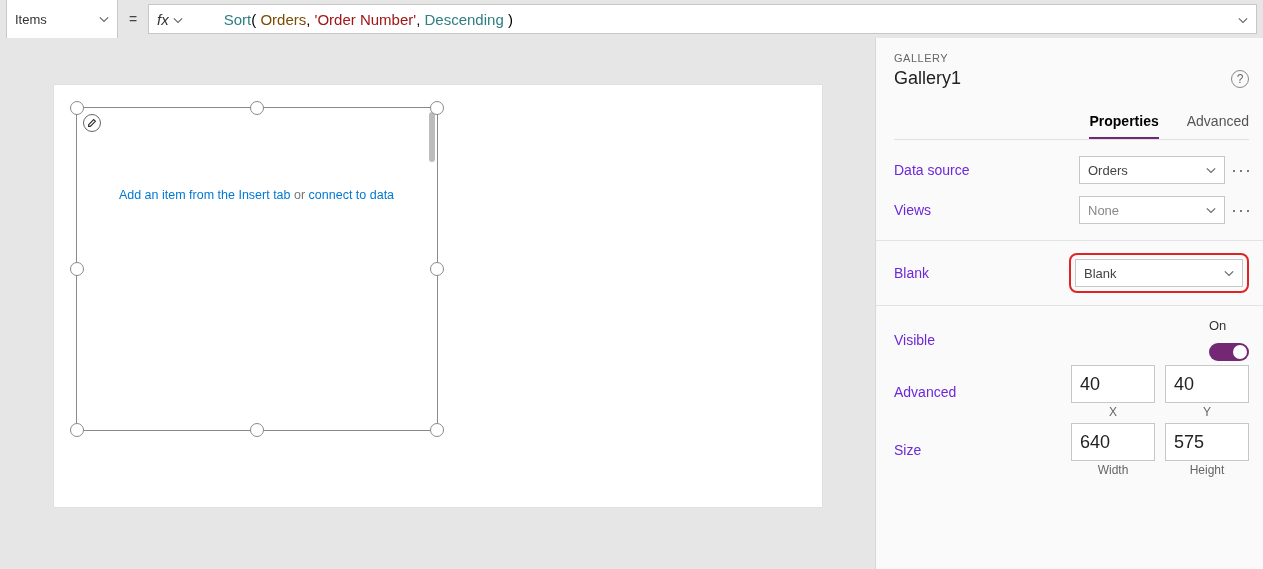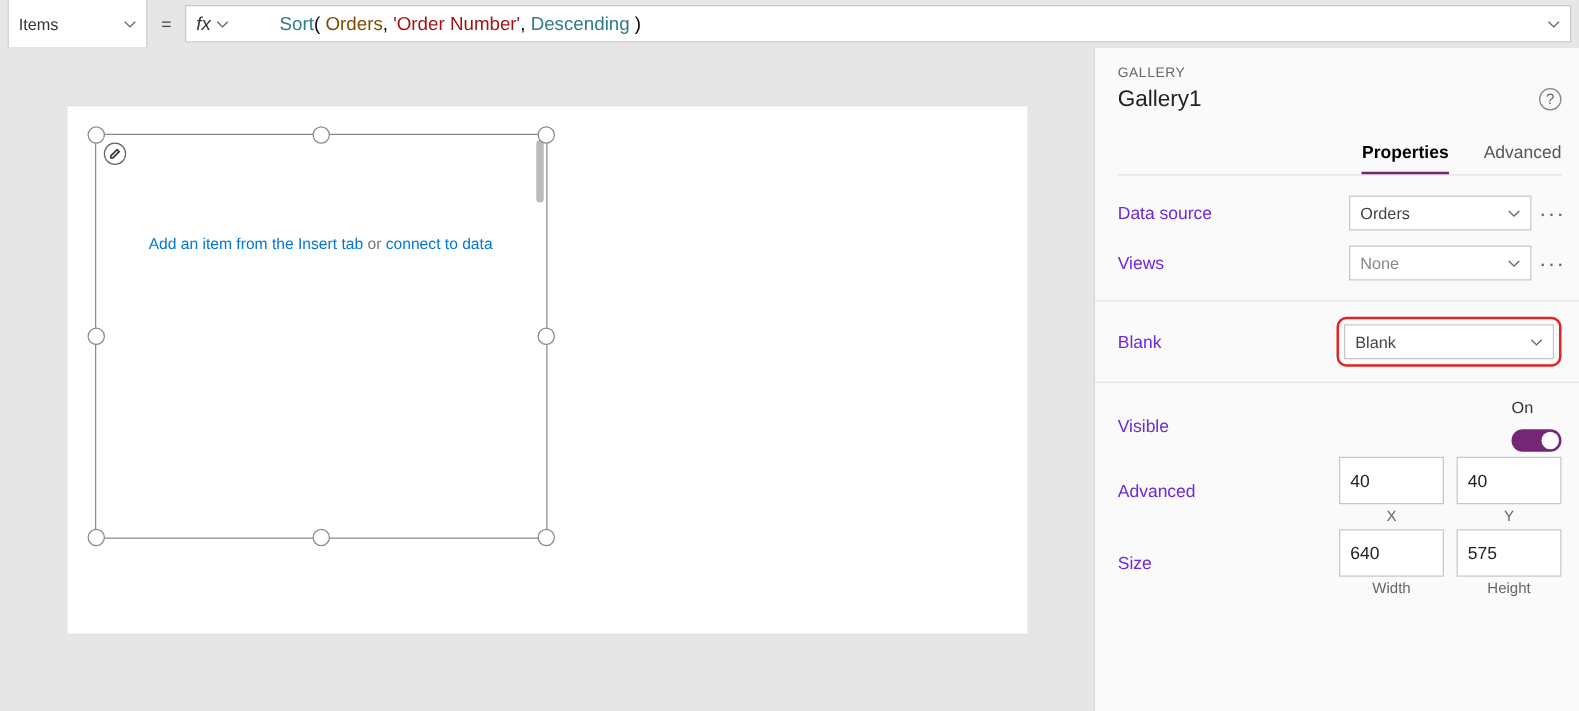--- a/index.html
+++ b/index.html
@@ -196,21 +196,21 @@
   }
   .toggle .knob {
     position: absolute; right: 2px; top: 2px; width: 14px; height: 14px;
     background: #fff; border-radius: 50%;
   }
 
   .xy-row { display: flex; flex-direction: column; align-items: flex-end; }
   .xy-inputs { display: flex; gap: 10px; }
   .num-input {
     width: 84px; height: 38px; border: 1px solid #c7c7c7; background: #fff;
-    font-size: 14px; padding: 0 8px; color: #222;
+    font-size: 18px; padding: 0 8px; color: #222;
   }
   .xy-labels { display: flex; gap: 10px; margin-top: 2px; }
   .xy-labels span { width: 84px; text-align: center; font-size: 12px; color: #666; }
 </style>
 </head>
 <body>
 
 <div class="formula-bar">
   <div class="property-select">
     <span>Items</span>

